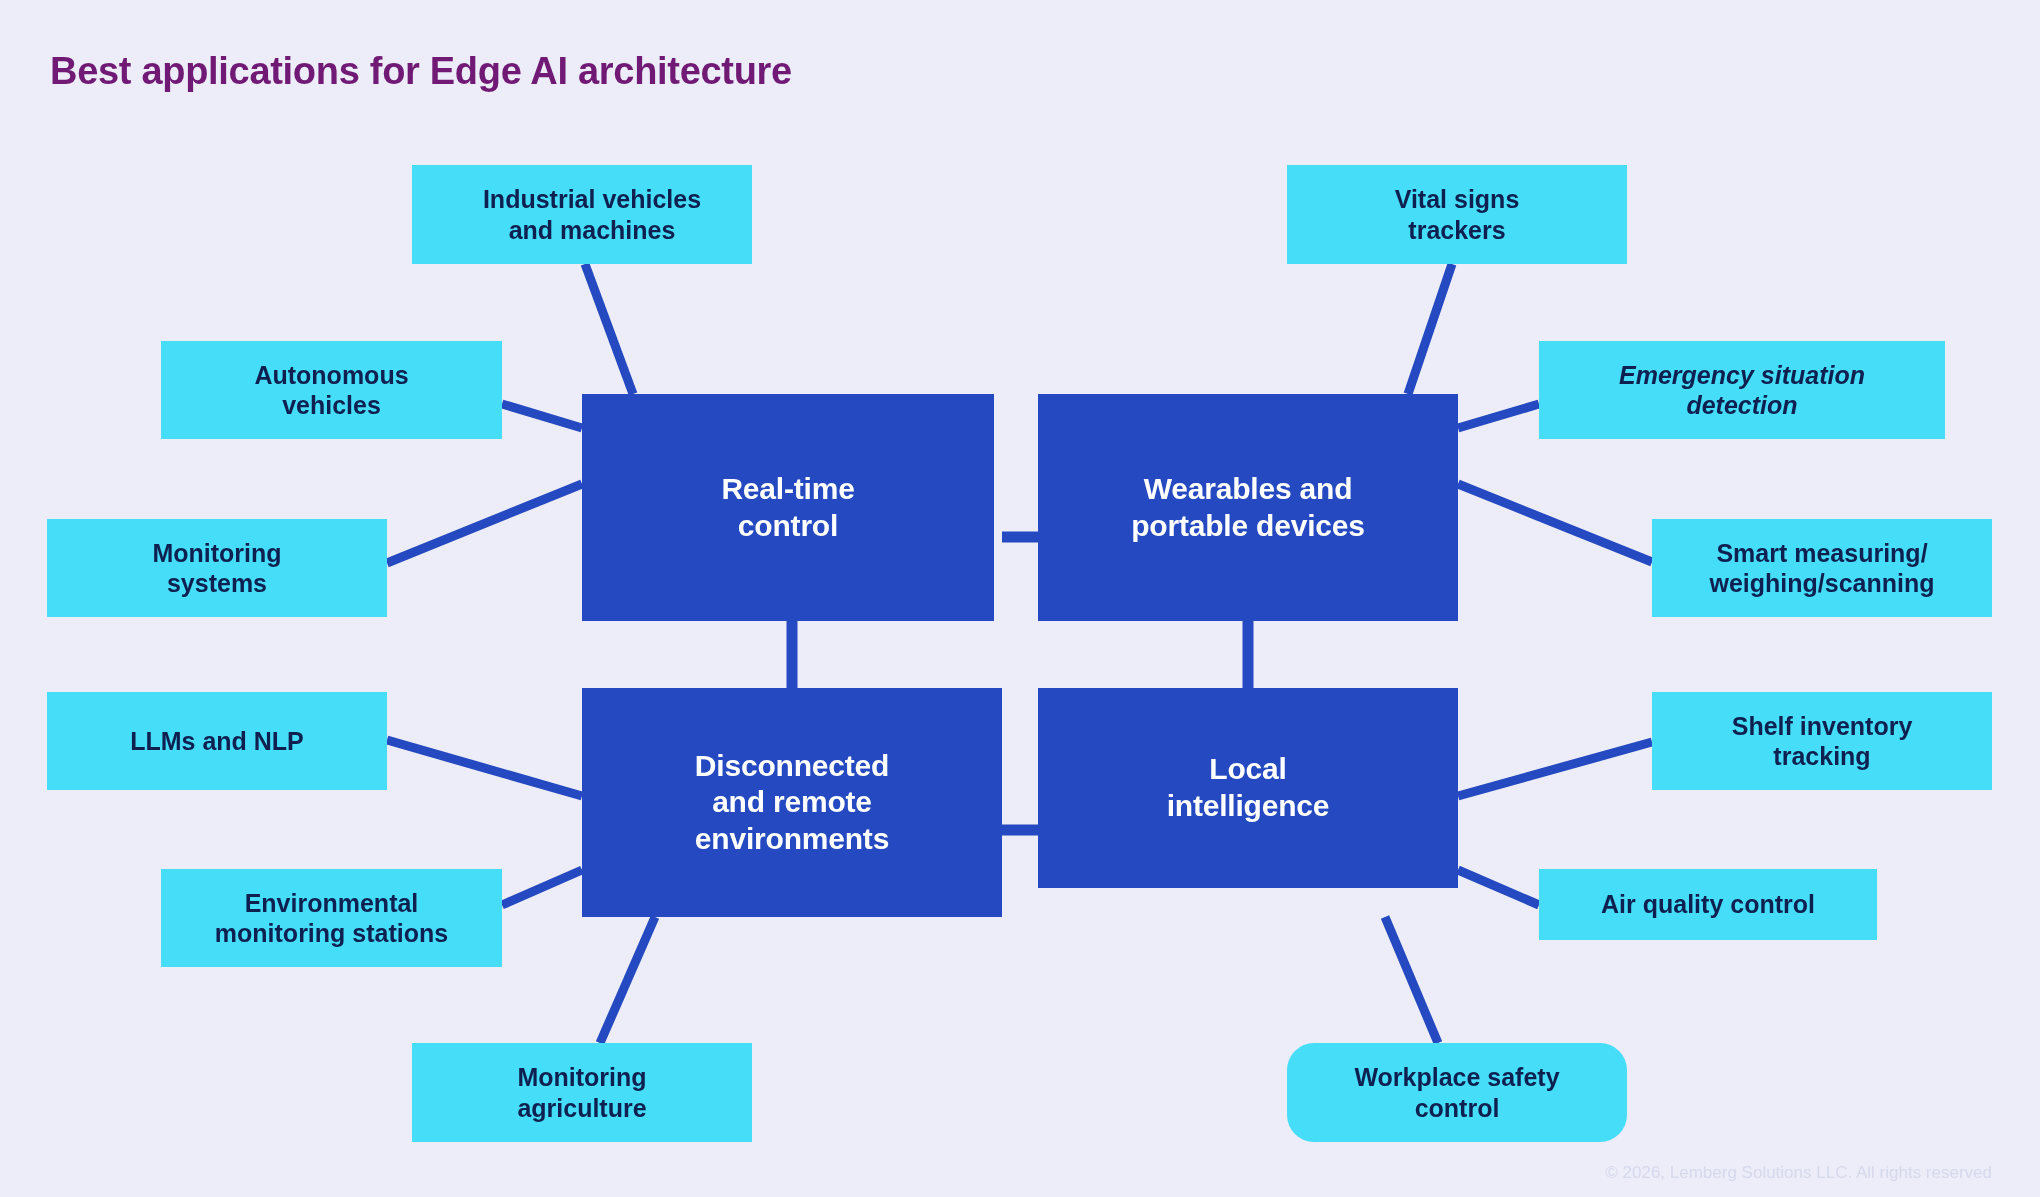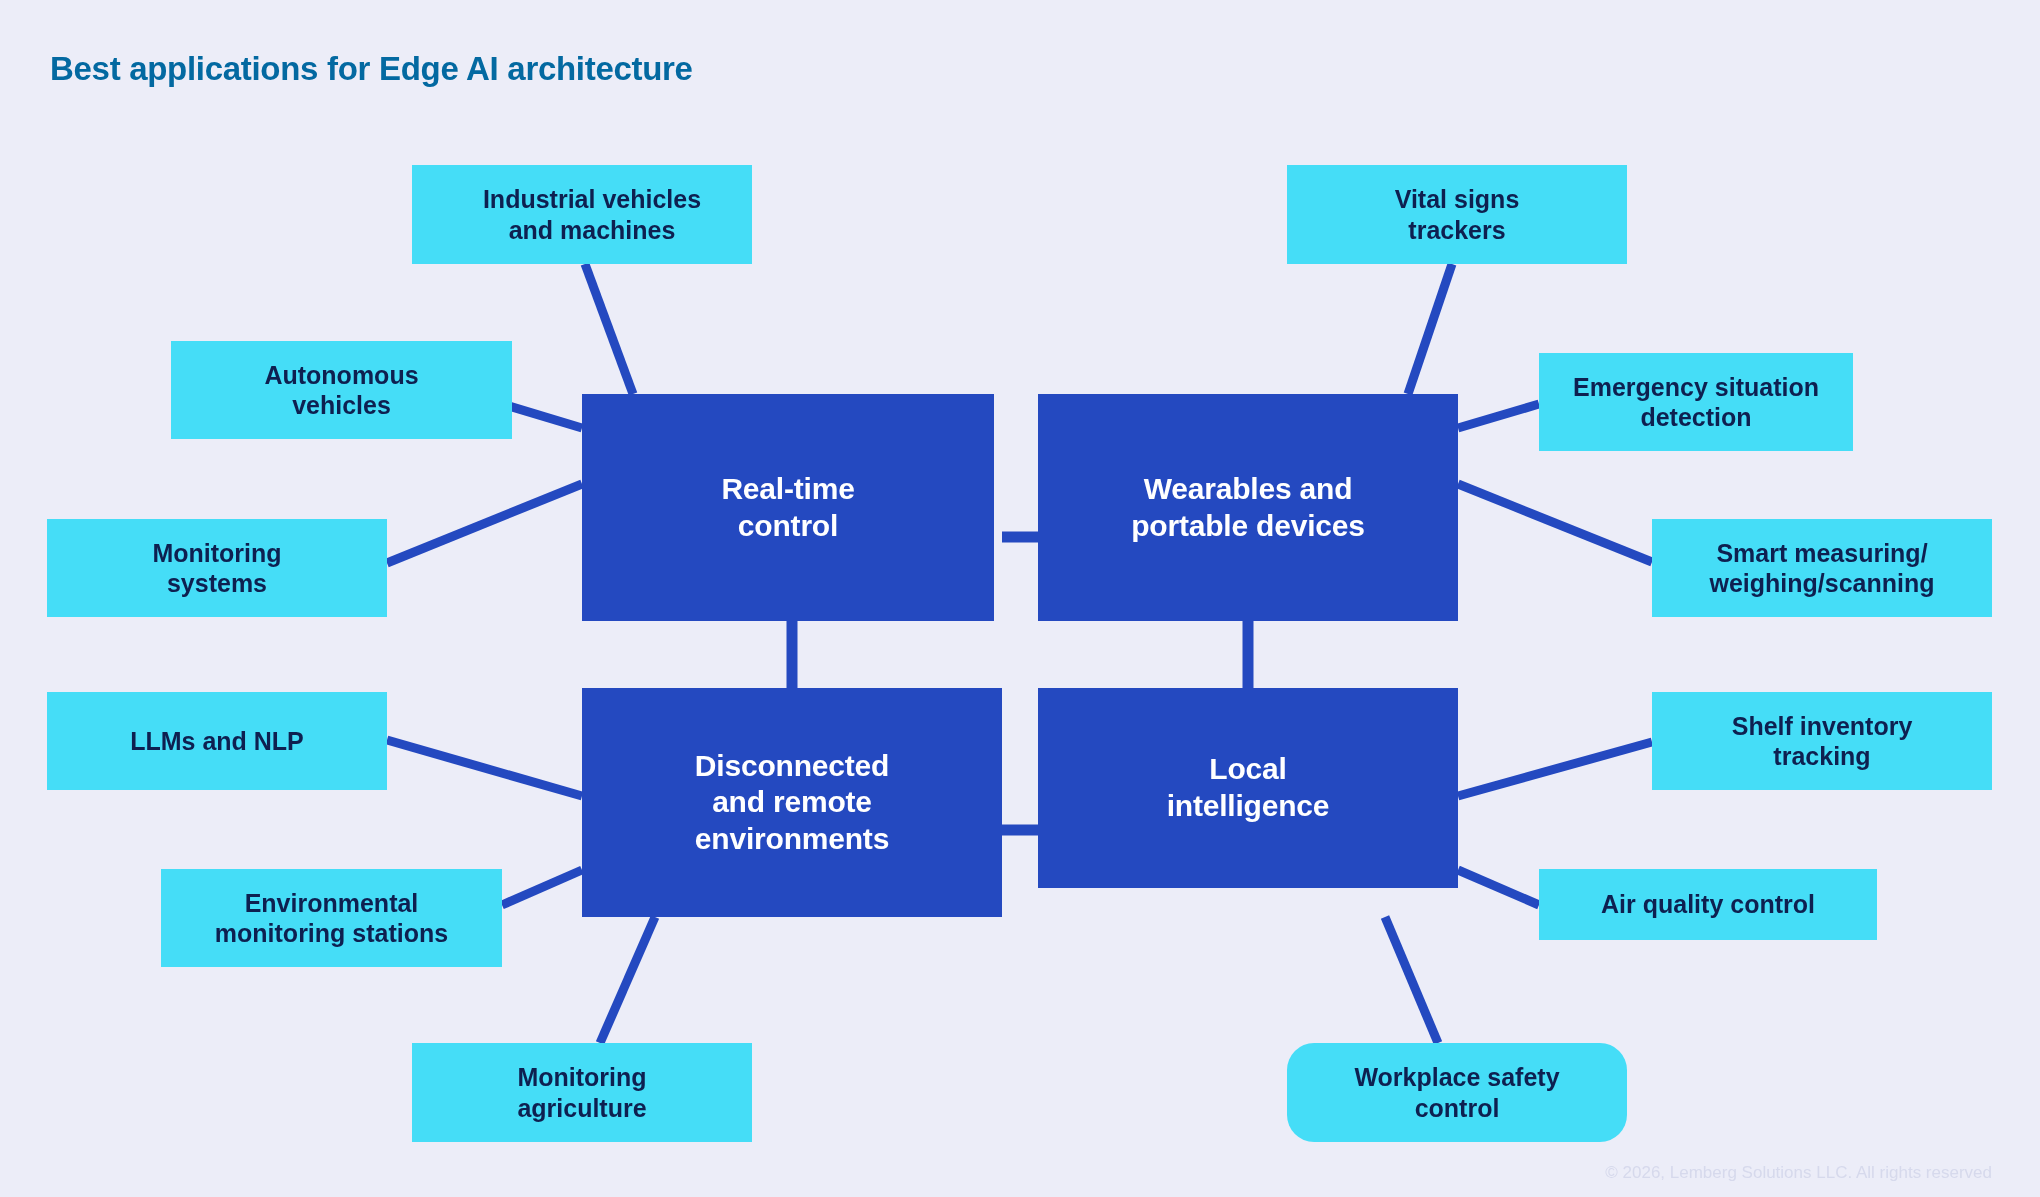--- a/index.html
+++ b/index.html
@@ -20,23 +20,23 @@
     position: absolute;
     inset: 0;
     width: 2040px;
     height: 1197px;
   }
 
   #page-title {
     position: absolute;
     left: 50px;
     top: 50px;
-    font-size: 33px;
+    font-size: 38px;
     font-weight: bold;
-    color: #0369a1;
+    color: #701a75;
     letter-spacing: -0.3px;
     white-space: nowrap;
   }
 
   svg.connectors {
     position: absolute;
     left: 0;
     top: 0;
     width: 2040px;
     height: 1197px;
@@ -127,33 +127,33 @@
 environments</span>
       </div>
       <div class="node core" style="left: 1038px; top: 688px; width: 420px; height: 200px;">
         <span class="label">Local
 intelligence</span>
       </div>
       <div class="node leaf" style="left: 412px; top: 165px; width: 340px; height: 99px; padding-left: 32px;">
         <span class="label">Industrial vehicles
 and machines</span>
       </div>
-      <div class="node leaf" style="left: 161px; top: 341px; width: 341px; height: 98px; margin-left: 10px;">
+      <div class="node leaf" style="left: 161px; top: 341px; width: 341px; height: 98px;">
         <span class="label">Autonomous
 vehicles</span>
       </div>
       <div class="node leaf" style="left: 47px; top: 519px; width: 340px; height: 98px;">
         <span class="label">Monitoring
 systems</span>
       </div>
       <div class="node leaf" style="left: 1287px; top: 165px; width: 340px; height: 99px;">
         <span class="label">Vital signs
 trackers</span>
       </div>
-      <div class="node leaf" style="left: 1539px; top: 353px; width: 314px; height: 98px;">
+      <div class="node leaf" style="left: 1539px; top: 341px; width: 406px; height: 98px; font-style: italic;">
         <span class="label">Emergency situation
 detection</span>
       </div>
       <div class="node leaf" style="left: 1652px; top: 519px; width: 340px; height: 98px;">
         <span class="label">Smart measuring/
 weighing/scanning</span>
       </div>
       <div class="node leaf" style="left: 47px; top: 692px; width: 340px; height: 98px;">
         <span class="label">LLMs and NLP</span>
       </div>

